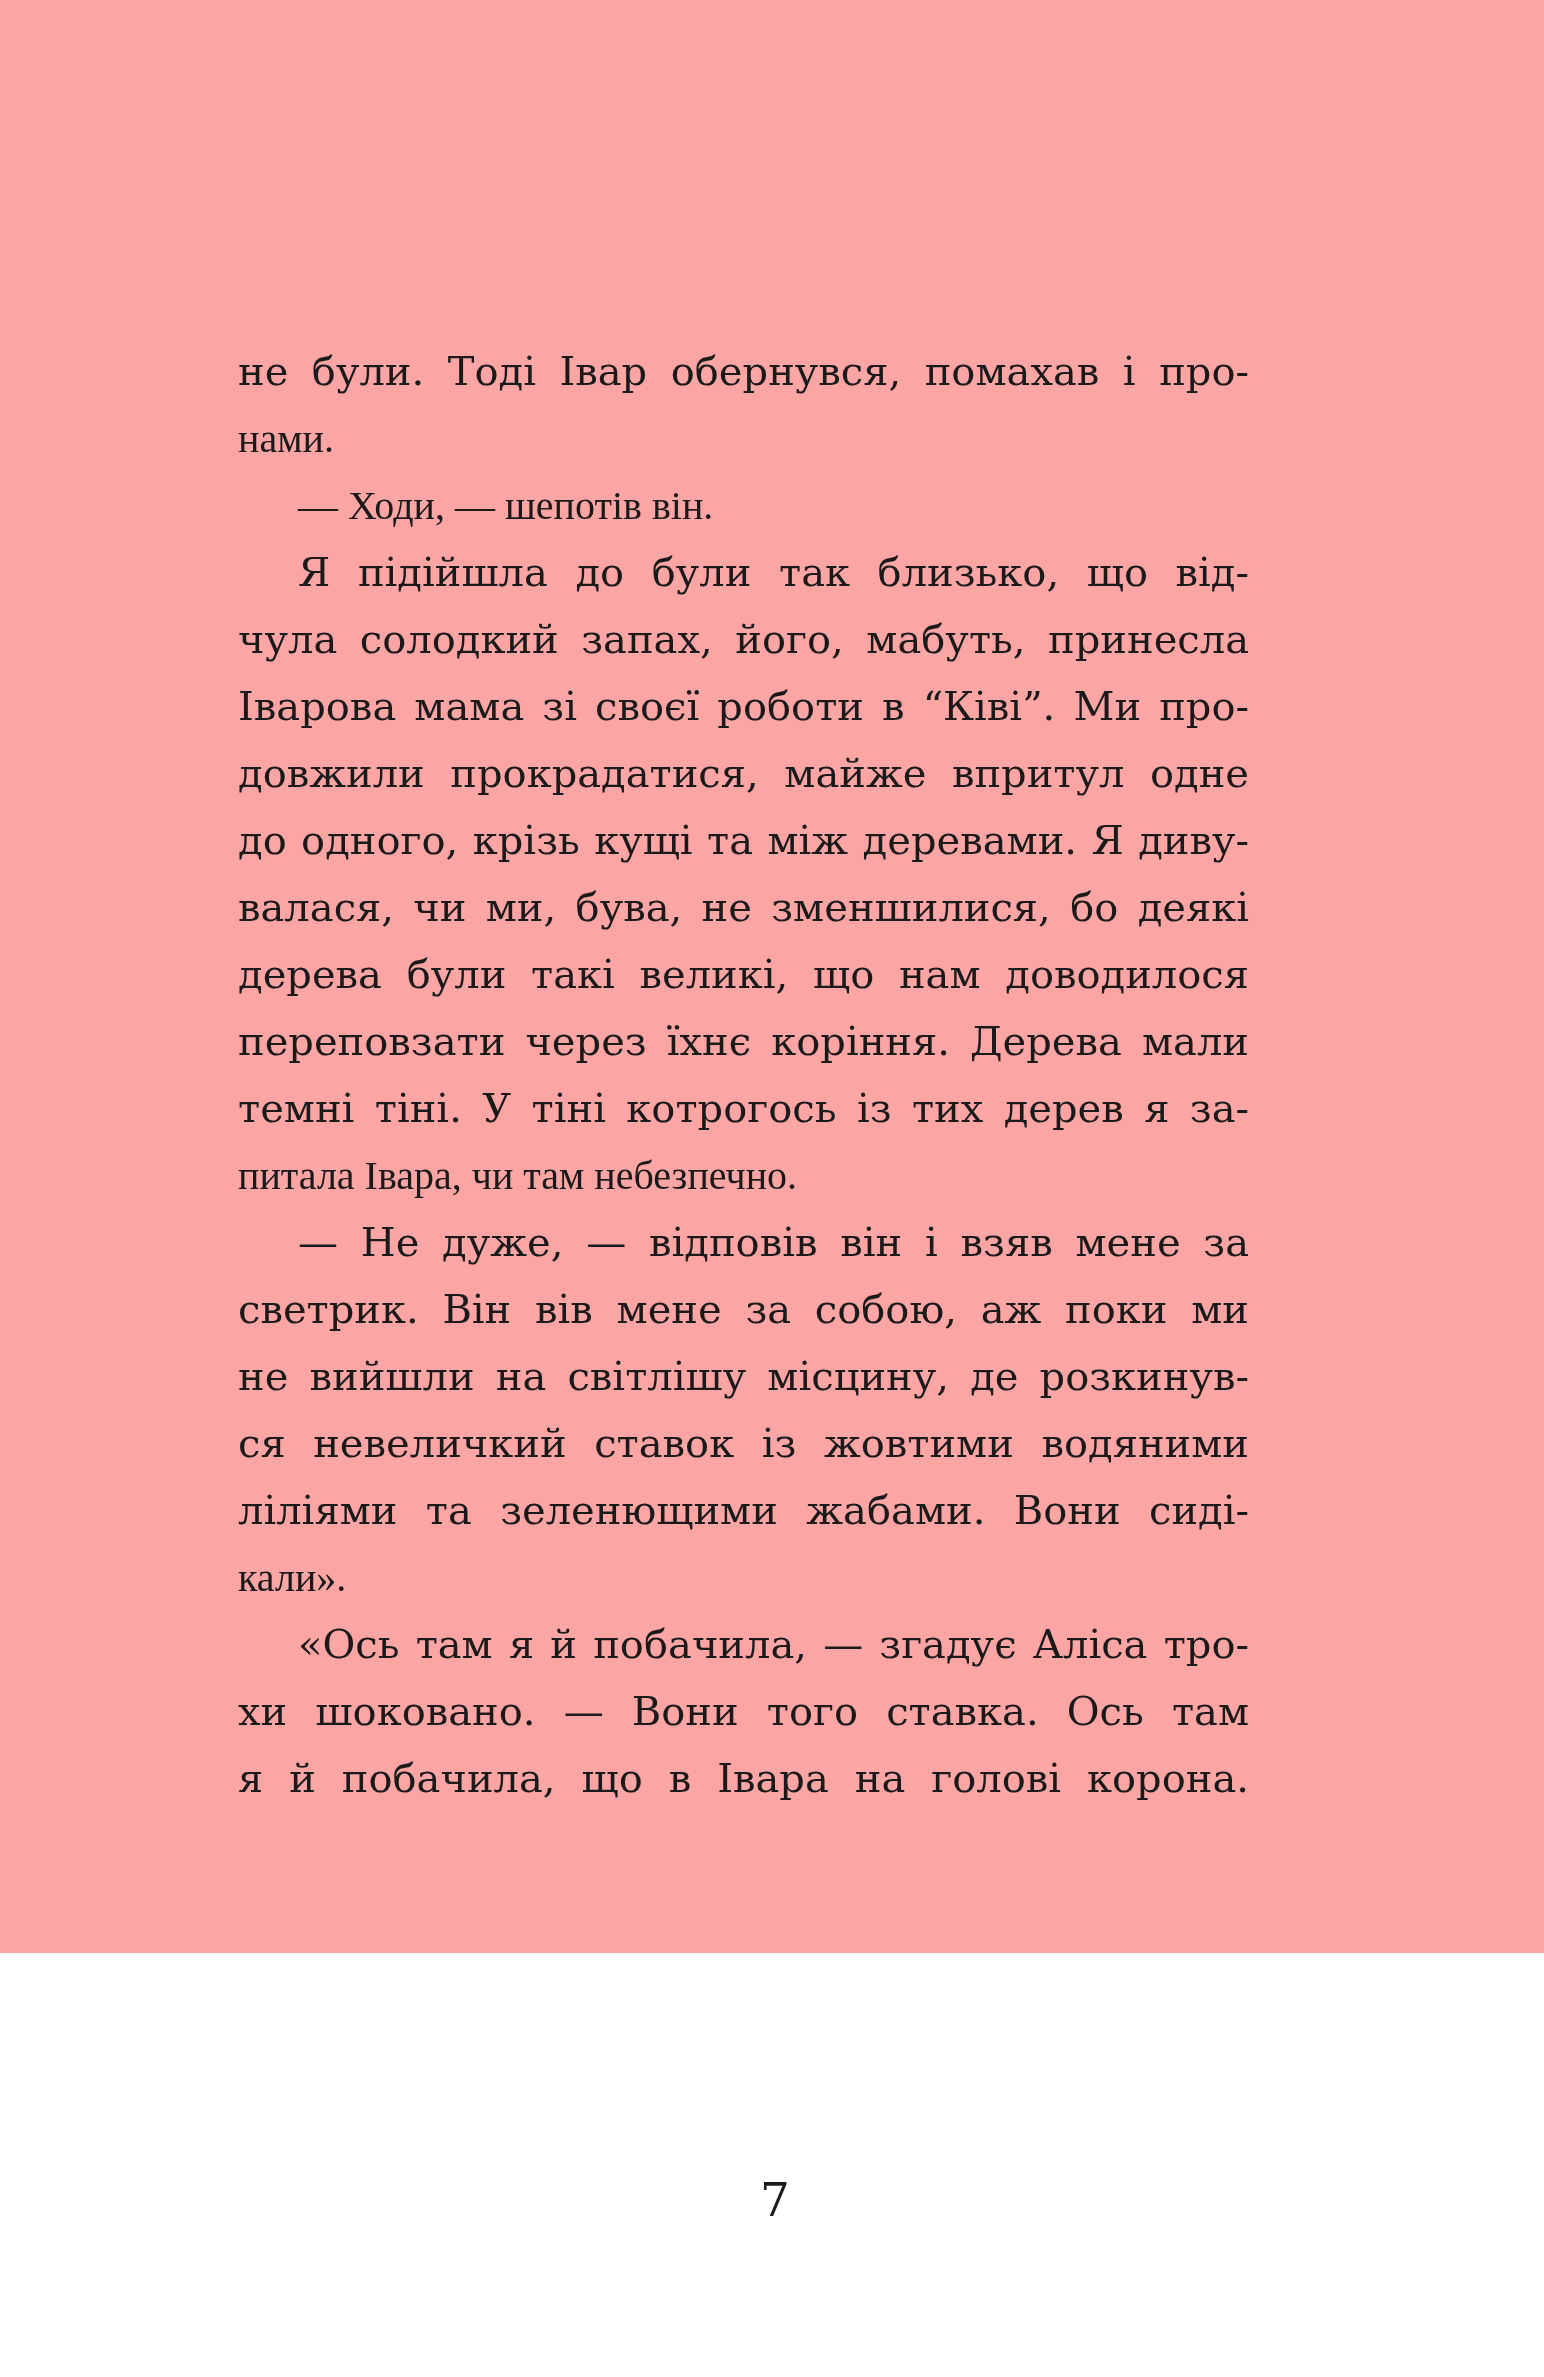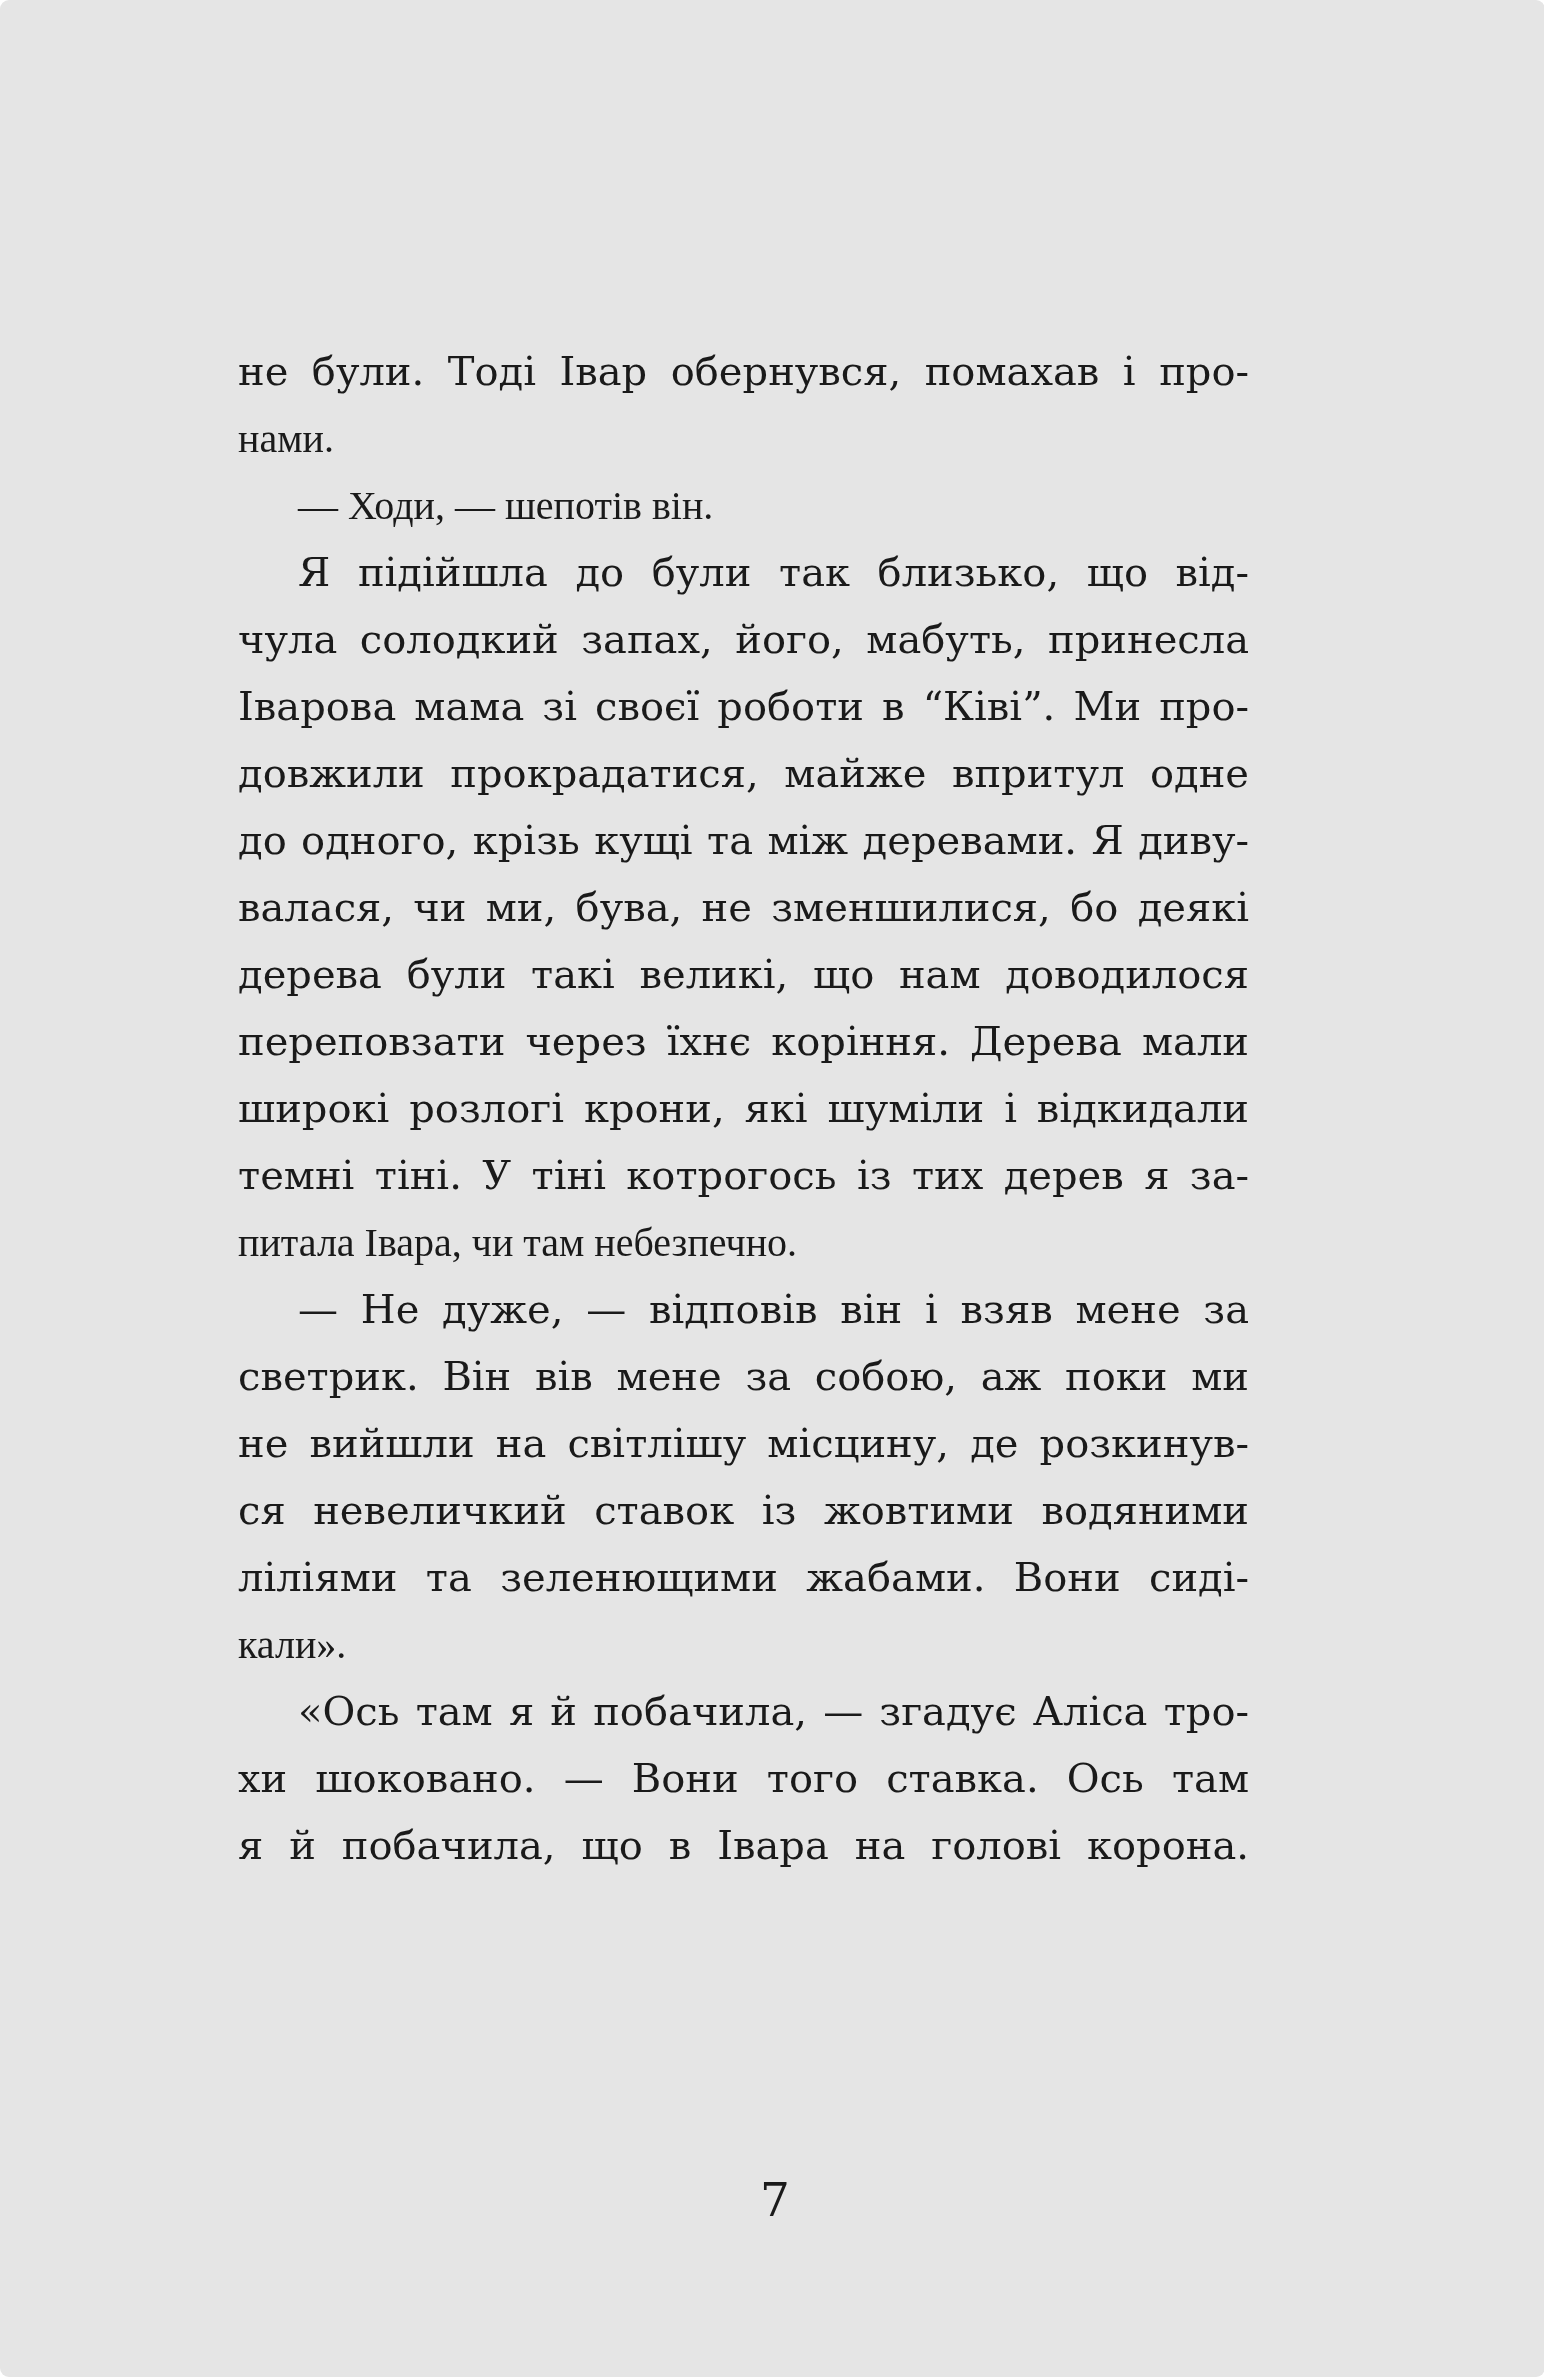--- a/index.html
+++ b/index.html
@@ -1,17 +1,17 @@
 <!DOCTYPE html>
 <html style="font-size:13px"><head>
 <meta charset="utf-8">
 <style>
   html, body { margin: 0; padding: 0; background: #ffffff; }
   body { width: 1545px; height: 2377px; position: relative; overflow: hidden; }
-  .page { position: absolute; left: 0; top: 0; width: 1545px; height: 2377px; background: #e5e5e5; border-radius: 9px; }
+  .page { position: absolute; left: 0; top: 0; width: 1545px; height: 1953px; background: #fca5a5; }
   .text-block {
     position: absolute;
     left: 238px;
     top: 338px;
     width: 1011px;
     font-family: "DejaVu Serif", "Liberation Serif", serif;
     font-size: 40px;
     line-height: 67px;
     color: #1a1a1a;
     letter-spacing: 0px;
@@ -46,21 +46,20 @@
     <span class="line last">нами.</span>
     <span class="line indent last">— Ходи, — шепотів він.</span>
     <span class="line indent">Я підійшла до були так близько, що від-</span>
     <span class="line">чула солодкий запах, його, мабуть, принесла</span>
     <span class="line">Іварова мама зі своєї роботи в “Ківі”. Ми про-</span>
     <span class="line">довжили прокрадатися, майже впритул одне</span>
     <span class="line">до одного, крізь кущі та між деревами. Я диву-</span>
     <span class="line">валася, чи ми, бува, не зменшилися, бо деякі</span>
     <span class="line">дерева були такі великі, що нам доводилося</span>
     <span class="line">переповзати через їхнє коріння. Дерева мали</span>
-    <span class="line">широкі розлогі крони, які шуміли і відкидали</span>
     <span class="line">темні тіні. У тіні котрогось із тих дерев я за-</span>
     <span class="line last">питала Івара, чи там небезпечно.</span>
     <span class="line indent">— Не дуже, — відповів він і взяв мене за</span>
     <span class="line">светрик. Він вів мене за собою, аж поки ми</span>
     <span class="line">не вийшли на світлішу місцину, де розкинув-</span>
     <span class="line">ся невеличкий ставок із жовтими водяними</span>
     <span class="line">ліліями та зеленющими жабами. Вони сиді-</span>
     <span class="line last">кали».</span>
     <span class="line indent">«Ось там я й побачила, — згадує Аліса тро-</span>
     <span class="line">хи шоковано. — Вони того ставка. Ось там</span>

